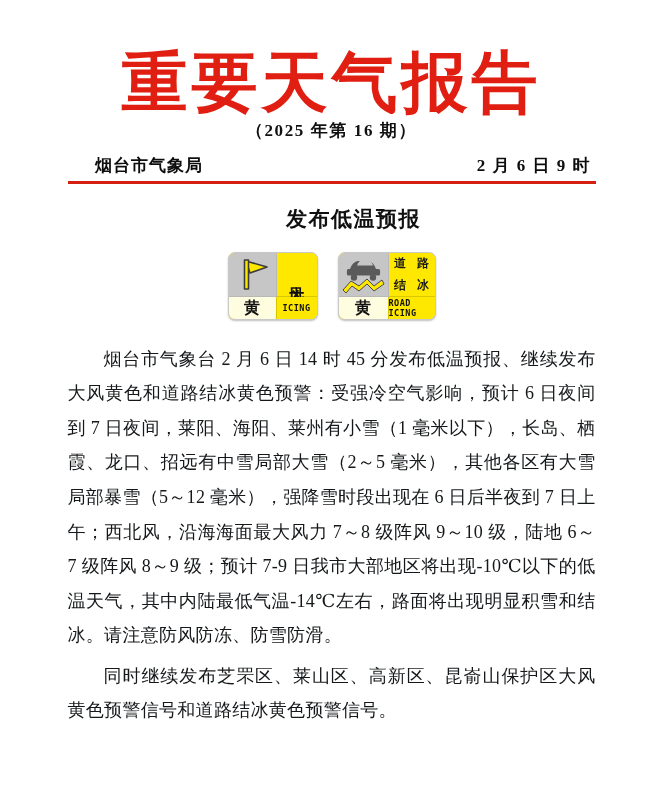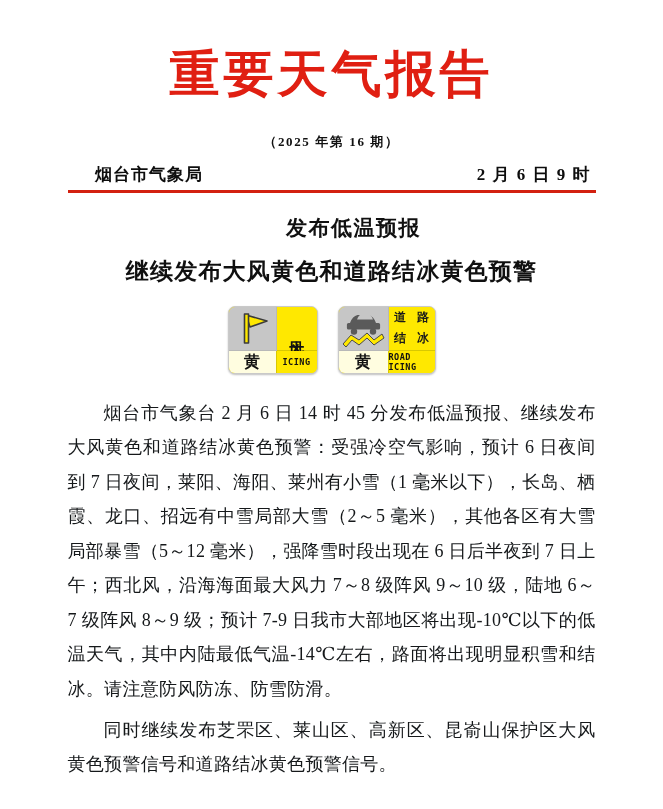--- a/index.html
+++ b/index.html
@@ -24,30 +24,30 @@
   }
 
   
   .masthead {
     padding-top: 48px;
     text-align: center;
   }
   .doc-title {
     font-family: "Liberation Serif", "DejaVu Serif", serif;
     font-weight: bold;
-    font-size: 50px;
+    font-size: 66px;
     line-height: 1.05;
     letter-spacing: 4px;
     color: #e01f12;
     margin: 0;
     white-space: nowrap;
   }
   .issue-line {
-    margin-top: 32px;
-    font-size: 13px;
+    margin-top: 2px;
+    font-size: 17px;
     letter-spacing: 1.6px;
     color: #111111;
     font-weight: 600;
   }
 
   
   .issuer-row {
     margin-top: 12px;
     padding: 0 72px 0 95px;
     display: flex;
@@ -203,21 +203,20 @@
   </div>
 
   <div class="issuer-row">
     <div class="issuer-name">烟台市气象局</div>
     <div class="issue-datetime">2 月 6 日 9 时</div>
   </div>
   <div class="red-rule"></div>
 
   <div class="headlines">
     <div class="headline-1">发布低温预报</div>
-    <div class="headline-2">继续发布大风黄色和道路结冰黄色预警</div>
   </div>
 
   <div class="badges">
 
     <div class="badge">
       <div class="badge-pict">
         <svg width="48" height="44" viewBox="0 0 48 44" aria-hidden="true">
           <g stroke="#3b3b3b" stroke-width="1.6" fill="#ffe800" stroke-linejoin="round">
             <path d="M17 8 L38 14 L21 20 Z"></path>
             <path d="M15.5 7 L15.5 36 L19.5 36 L19.5 7 Z"></path>

